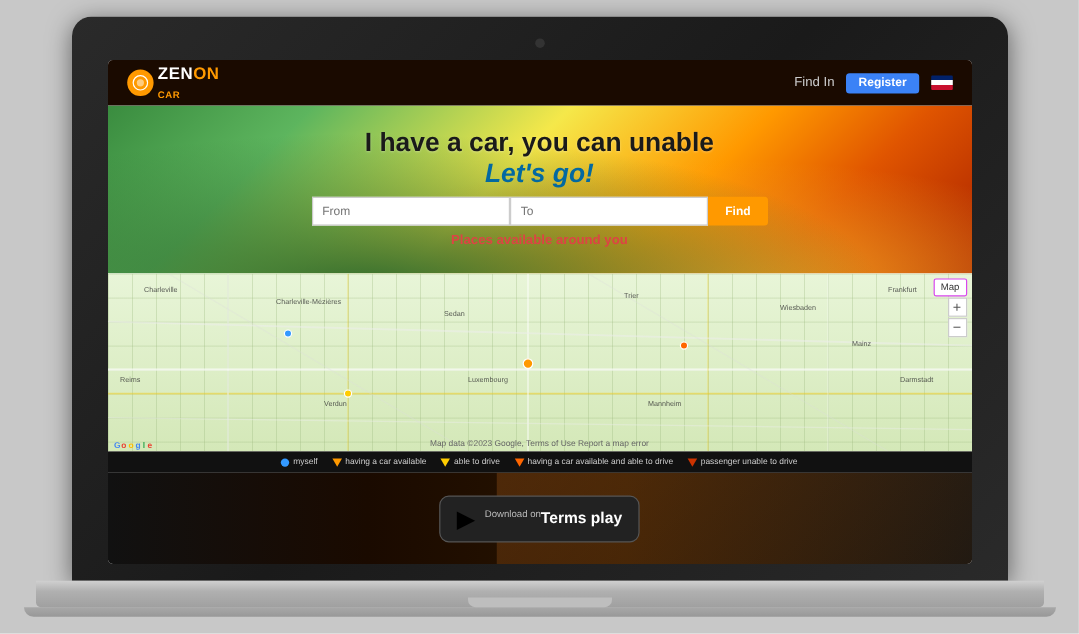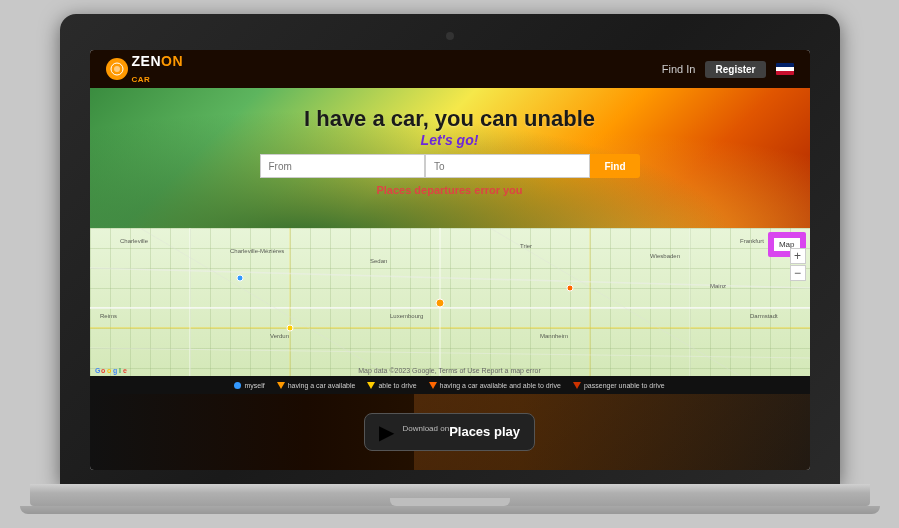--- a/index.html
+++ b/index.html
@@ -118,21 +118,21 @@
       gap: 10px;
     }
 
     .nav-signin {
       color: #ccc;
       font-size: 11px;
       cursor: pointer;
     }
 
     .nav-register {
-      background: #404040;
+      background: #3b82f6;
       color: #fff;
       font-size: 10px;
       padding: 3px 10px;
       border-radius: 3px;
       cursor: pointer;
       font-weight: bold;
     }
 
     .flag-icon {
       width: 18px;
@@ -172,22 +172,22 @@
     }
 
     .hero-title {
       font-size: 22px;
       font-weight: bold;
       color: #1a1a1a;
       text-shadow: 0 1px 2px rgba(255,255,255,0.3);
     }
 
     .hero-subtitle {
-      font-size: 14px;
-      color: #6d28d9;
+      font-size: 22px;
+      color: #0369a1;
       font-style: italic;
       font-weight: bold;
       margin-bottom: 4px;
     }
 
     .search-bar {
       display: flex;
       justify-content: center;
       gap: 0;
       margin: 6px auto;
@@ -247,21 +247,21 @@
       background-size: 20px 20px;
     }
 
     .map-label {
       position: absolute;
       top: 4px;
       right: 4px;
       background: #fff;
       font-size: 8px;
       padding: 2px 5px;
-      border: 6px solid #d946ef;
+      border: 1px solid #d946ef;
       border-radius: 2px;
       color: #333;
     }
 
     .map-zoom {
       position: absolute;
       right: 4px;
       top: 20px;
       display: flex;
       flex-direction: column;
@@ -421,21 +421,21 @@
         <div class="hero-bg"></div>
         <div class="hero-road"></div>
         <div class="hero-content">
           <div class="hero-title">I have a car, you can unable</div>
           <div class="hero-subtitle">Let's go!</div>
           <div class="search-bar">
             <input class="search-input-from" type="text" placeholder="From" style="">
             <input class="search-input-to" type="text" placeholder="To" style="">
             <button class="search-btn">Find</button>
           </div>
-          <div class="hero-tagline">Places departures error you</div>
+          <div class="hero-tagline">Places available around you</div>
         </div>
       </div>
 
       <div class="map-section">
         <div class="map-bg"></div>
         <div class="map-grid"></div>
         <svg class="map-svg" xmlns="http://www.w3.org/2000/svg">
 
           <line x1="0" y1="80" x2="720" y2="80" stroke="#fff" stroke-width="2" opacity="0.7"></line>
           <line x1="0" y1="100" x2="720" y2="100" stroke="#f5d020" stroke-width="1.5" opacity="0.5"></line>
@@ -505,21 +505,21 @@
         </div>
       </div>
 
       <div class="download-section">
         <div class="download-bg"></div>
 
         <div class="store-btn">
           <span class="store-icon">▶</span>
           <div class="store-text">
             <span class="store-label">Download on</span>
-            <span class="store-name">Places play</span>
+            <span class="store-name">Terms play</span>
           </div>
         </div>
 
 
       </div>
 
     </div>
   </div>
   <div class="laptop-base"></div>
   <div class="laptop-bottom"></div>

